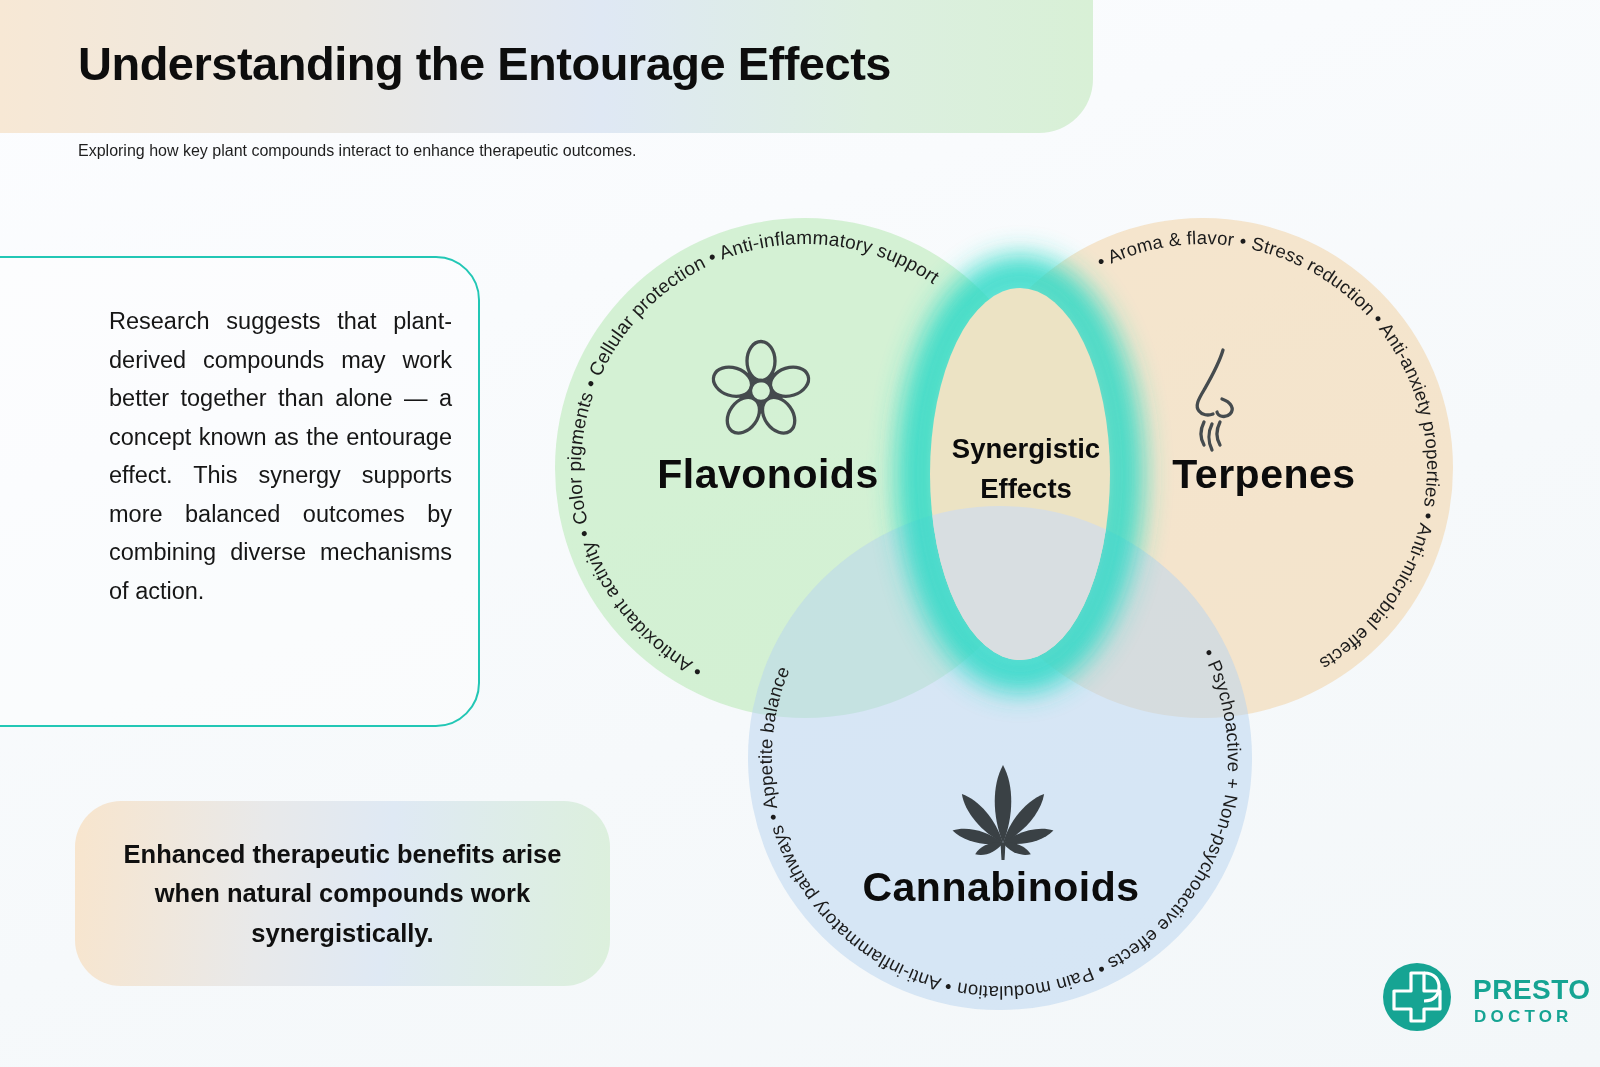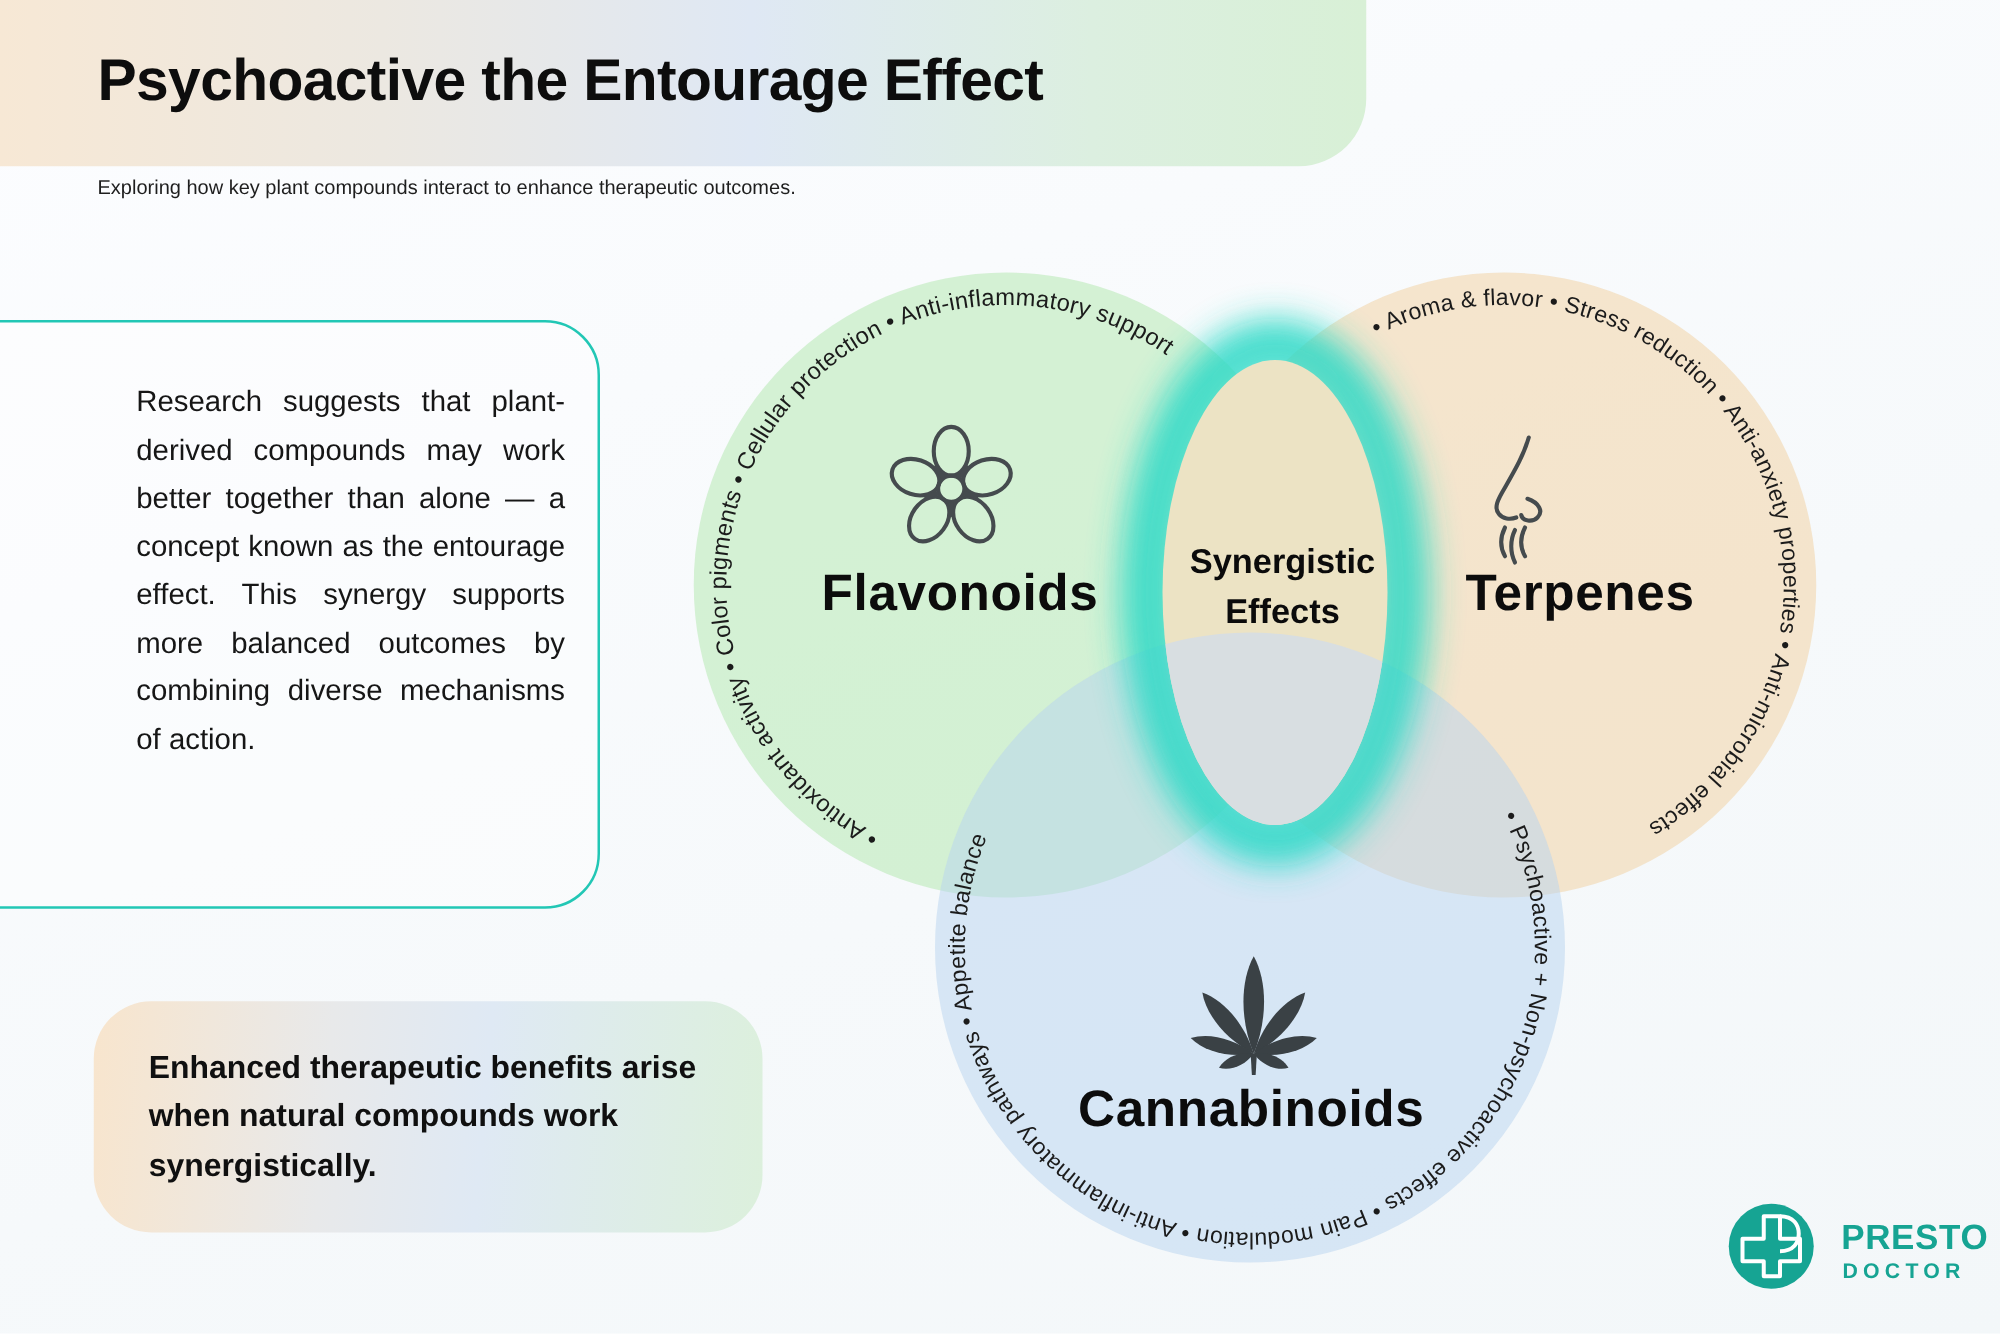--- a/index.html
+++ b/index.html
@@ -35,39 +35,39 @@
   }
   
   .benefit-box{
     position:absolute; left:75px; top:801px; width:535px; height:185px;
     border-radius:46px;
     background:linear-gradient(95deg,#f8e5cd 0%,#e8e9ea 35%,#dfe9f4 58%,#dcf0dc 100%);
   }
   .benefit-box p{
     margin:0; padding:34px 44px 0 44px;
     font-size:25.5px; font-weight:bold; line-height:1.54; color:#101010;
-    text-align:left;
+    text-align:center;
   }
   
   .venn-svg{position:absolute; left:0; top:0;}
   .arc-text{font-size:19px; fill:#1b1b1b; letter-spacing:0.2px;}
   .arc-text-sm{font-size:18.5px; fill:#1b1b1b; letter-spacing:0.2px;}
   .circle-label{font-size:41px; font-weight:bold; fill:#0c0c0c; text-anchor:middle; letter-spacing:0.5px;}
   .center-label{font-size:27.5px; font-weight:bold; fill:#0b0b0b; text-anchor:middle;}
   .icon-stroke{fill:none; stroke:#454b4e; stroke-width:3.3; stroke-linecap:round; stroke-linejoin:round;}
   .logo-brand{font-size:28px; font-weight:bold; letter-spacing:0.5px;}
   .logo-sub{font-size:17px; font-weight:bold; letter-spacing:4.2px;}
 </style>
 </head>
 <body>
 
 <div class="stage">
 
   <div class="band"></div>
-  <h1 class="title">Psychoactive the Entourage Effect</h1>
+  <h1 class="title">Understanding the Entourage Effects</h1>
   <p class="subtitle">Exploring how key plant compounds interact to enhance therapeutic outcomes.</p>
 
   <div class="info-box">
     <p>Research suggests that plant-derived compounds may work better together than alone — a concept known as the entourage effect. This synergy supports more balanced outcomes by combining diverse mechanisms of action.</p>
   </div>
 
   <div class="benefit-box">
     <p>Enhanced therapeutic benefits arise when natural compounds work synergistically.</p>
   </div>
 

